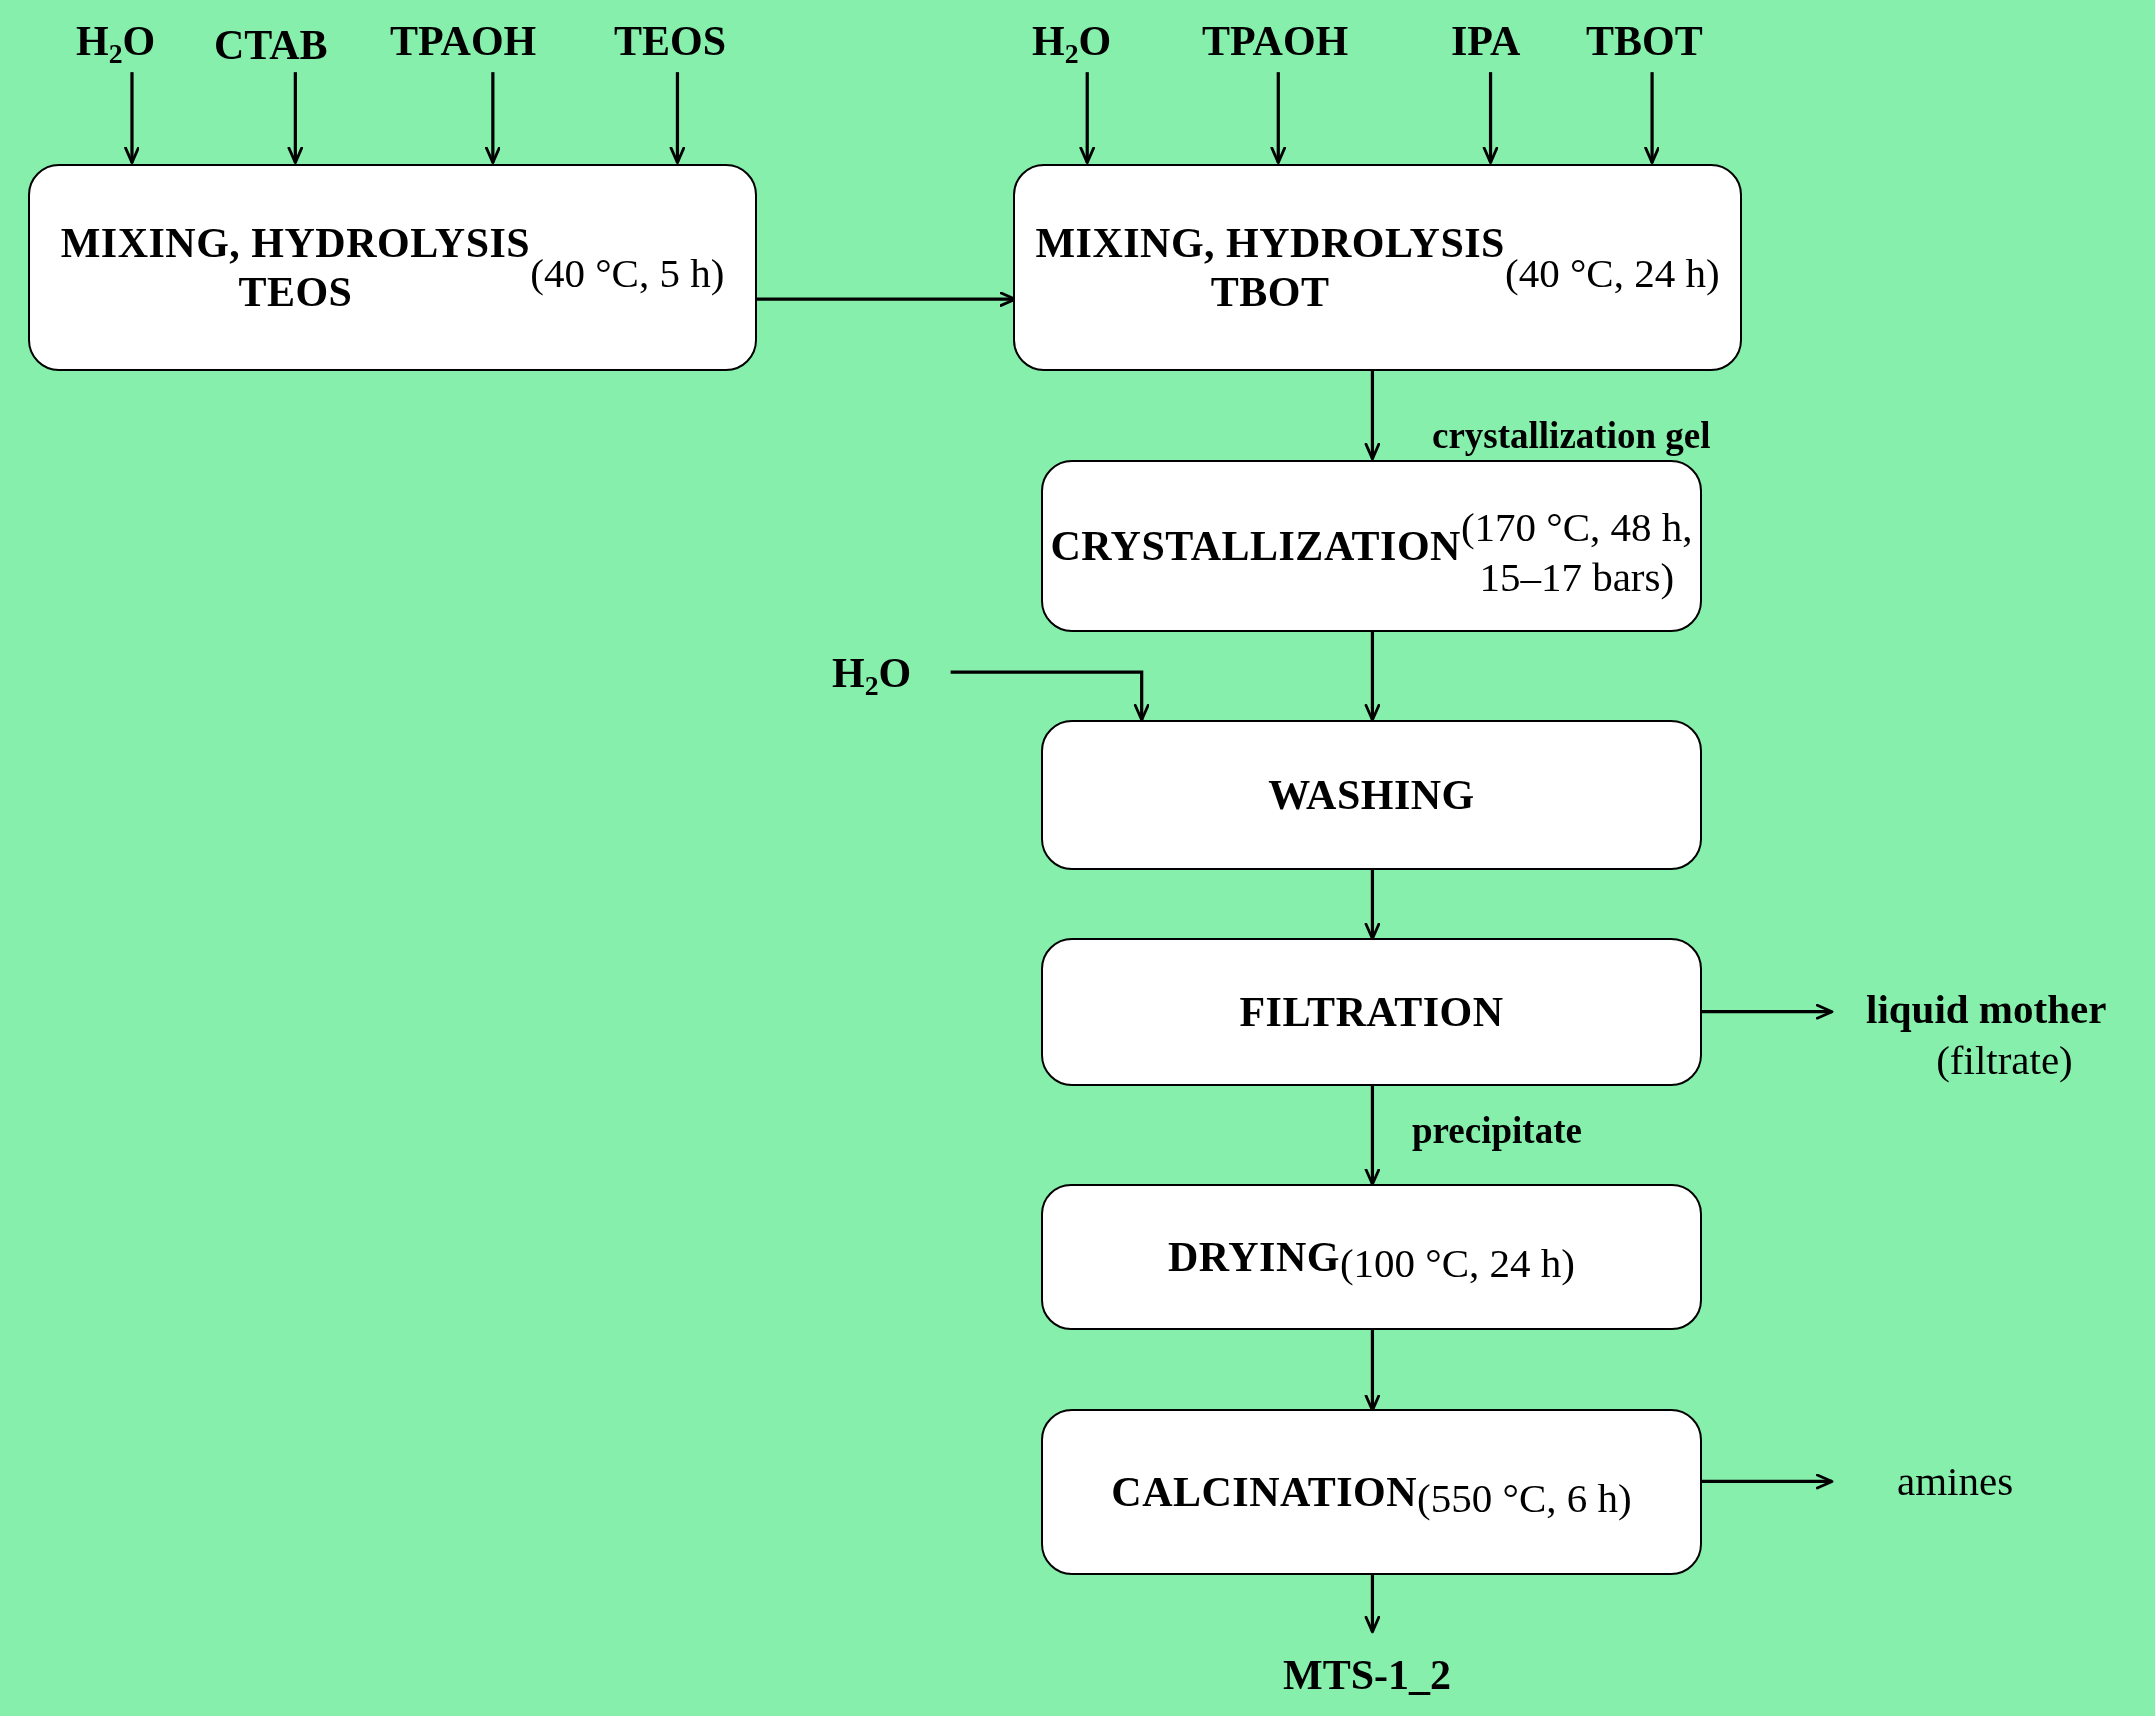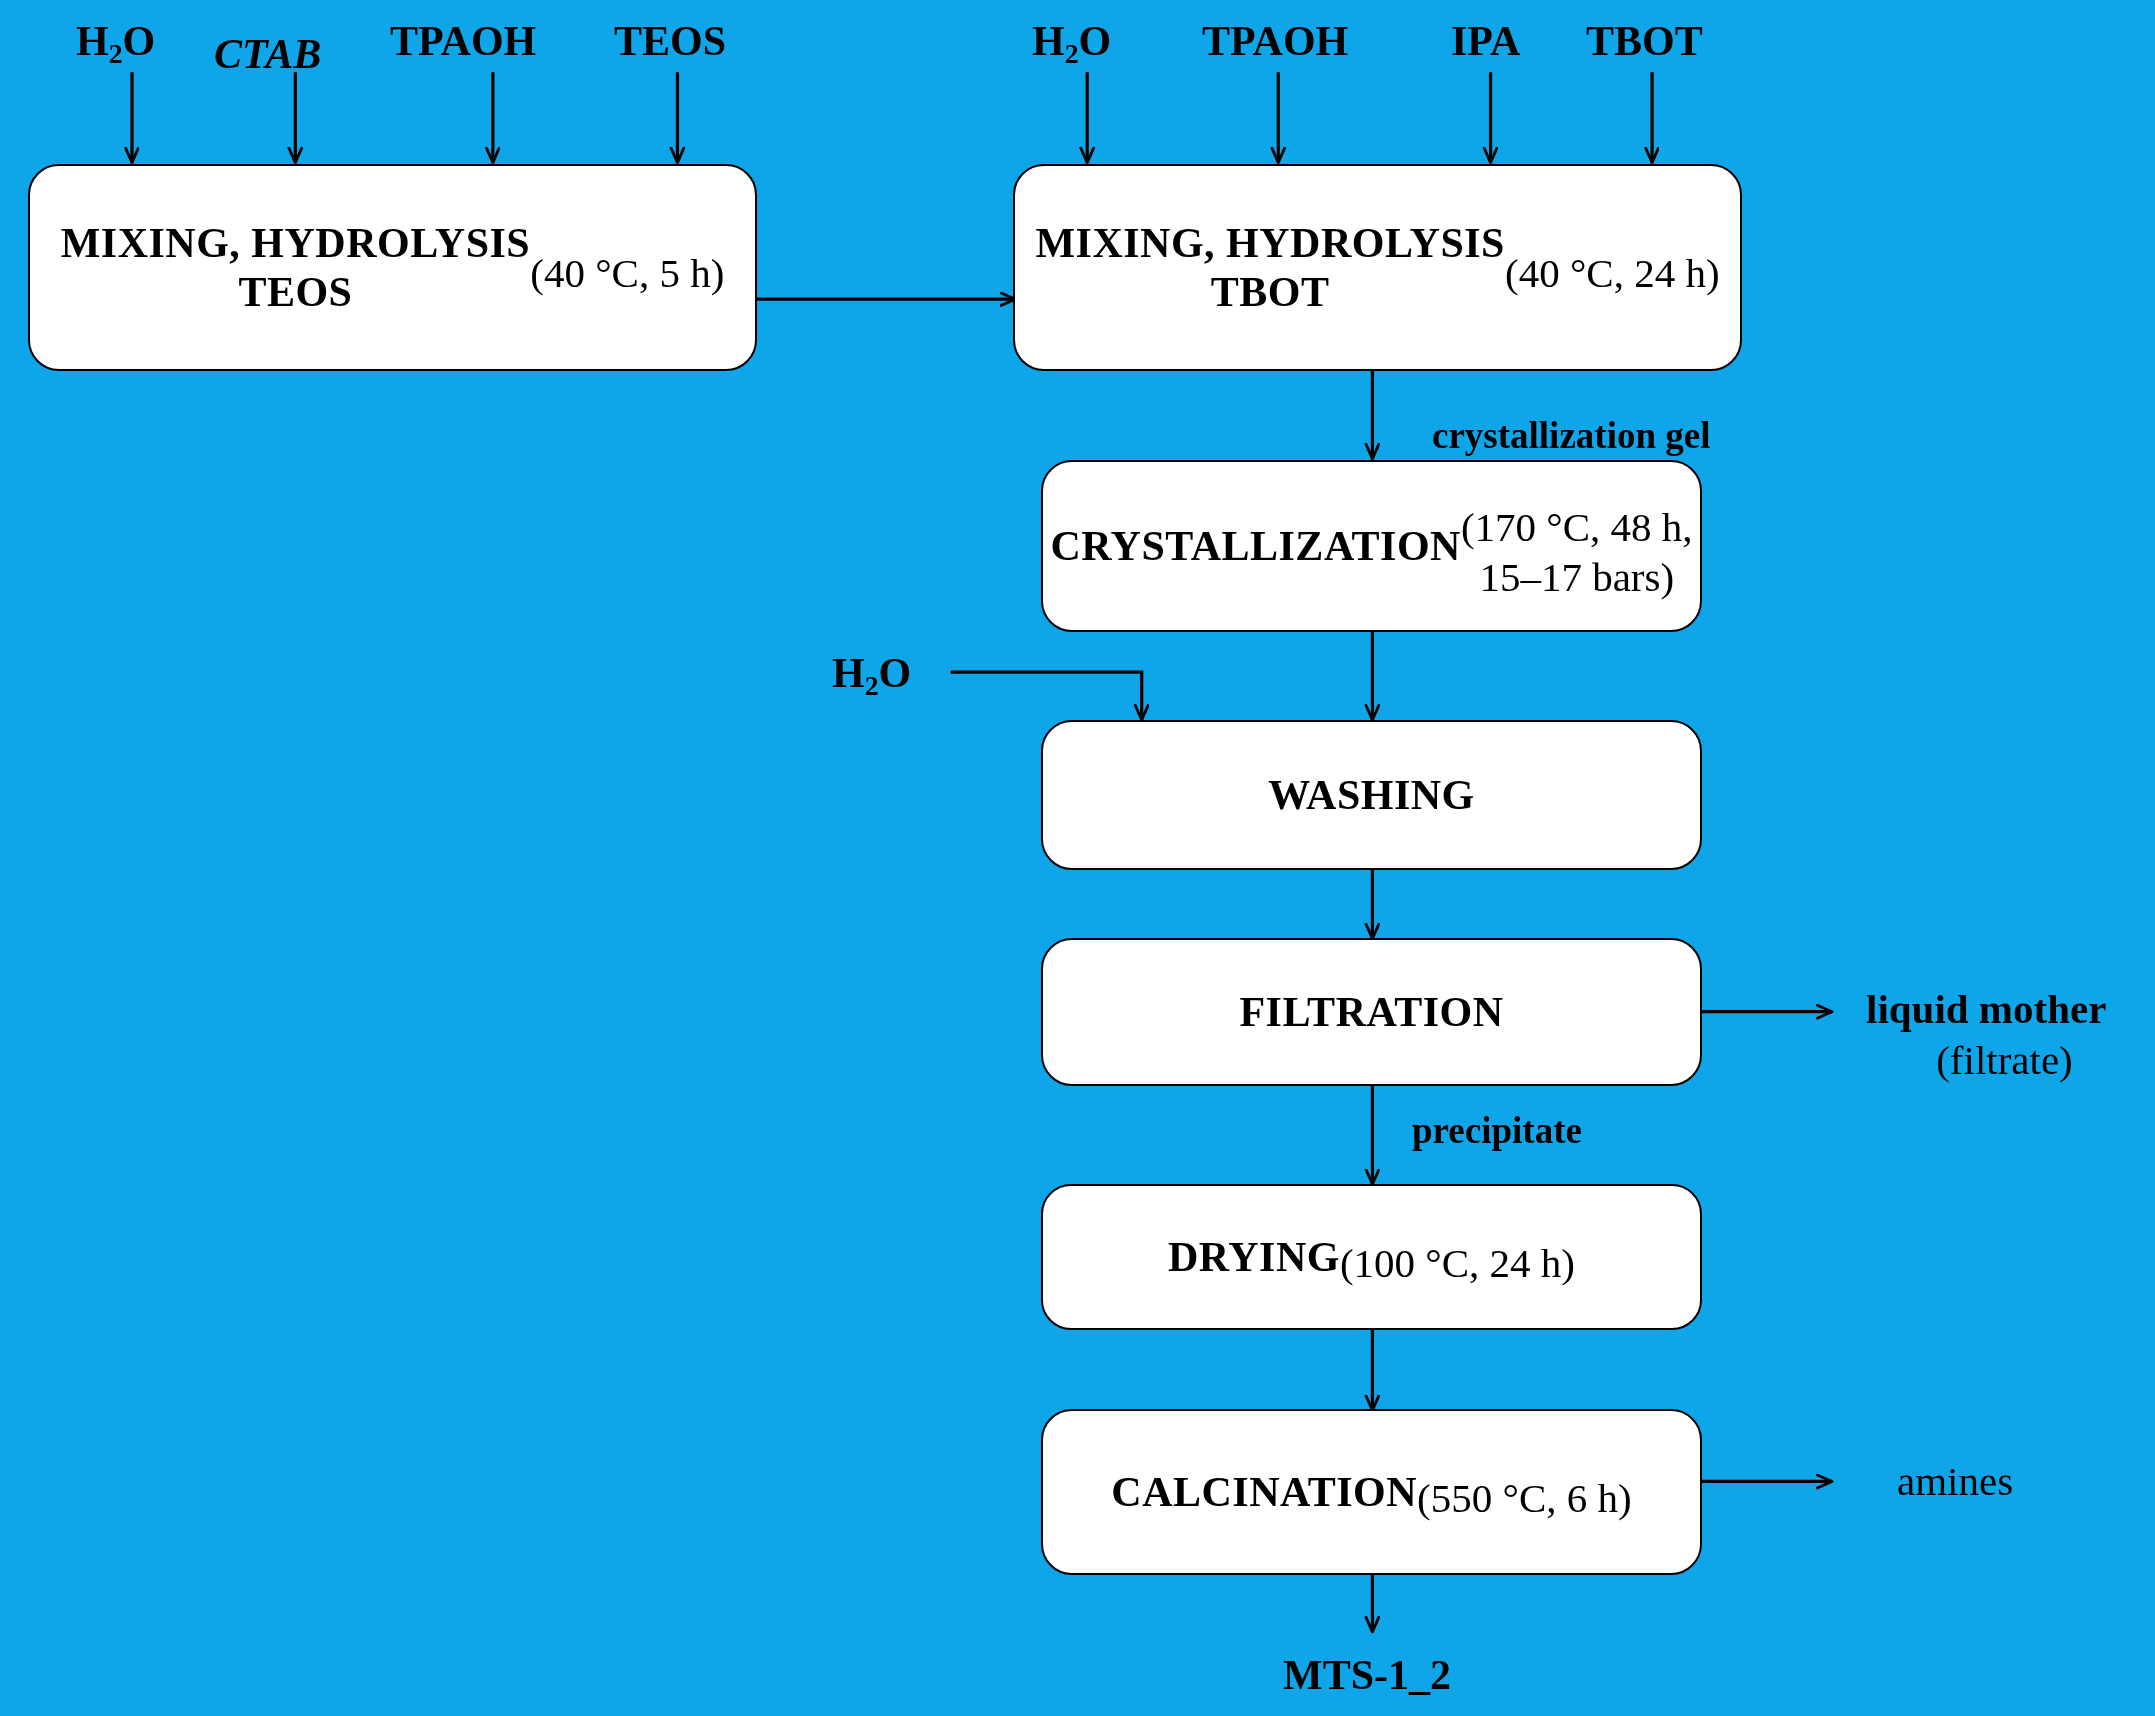--- a/index.html
+++ b/index.html
@@ -8,21 +8,21 @@
     background: #ffffff;
   }
   body {
     font-family: "Liberation Serif", "DejaVu Serif", serif;
     color: #000000;
   }
   #canvas {
     position: relative;
     width: 2156px;
     height: 1717px;
-    background: #0ea5e9;
+    background: #86efac;
     overflow: hidden;
   }
   svg.wires {
     position: absolute;
     left: 0;
     top: 0;
     width: 2156px;
     height: 1717px;
     pointer-events: none;
   }
@@ -129,21 +129,21 @@
 
       <line x1="1487" y1="1440" x2="1487" y2="1528" marker-end="url(#ah)"></line>
 
       <line x1="1843" y1="1605" x2="1985" y2="1605" marker-end="url(#ah)"></line>
 
       <line x1="1487" y1="1684" x2="1487" y2="1768" marker-end="url(#ah)"></line>
     </g>
   </svg>
 
   <div class="feed-label" style="left:76px; top:20px;">H<sub>2</sub>O</div>
-  <div class="feed-label" style="left:214px; top:33px;font-style:italic;">CTAB</div>
+  <div class="feed-label" style="left:214px; top:24px;">CTAB</div>
   <div class="feed-label" style="left:390px; top:20px;">TPAOH</div>
   <div class="feed-label" style="left:614px; top:20px;">TEOS</div>
 
   <div class="feed-label" style="left:1032px; top:20px;">H<sub>2</sub>O</div>
   <div class="feed-label" style="left:1202px; top:20px;">TPAOH</div>
   <div class="feed-label" style="left:1451px; top:20px;">IPA</div>
   <div class="feed-label" style="left:1586px; top:20px;">TBOT</div>
 
   <div class="node" style="left:28px; top:164px; width:729px; height:207px;">
     <div class="title">MIXING, HYDROLYSIS

